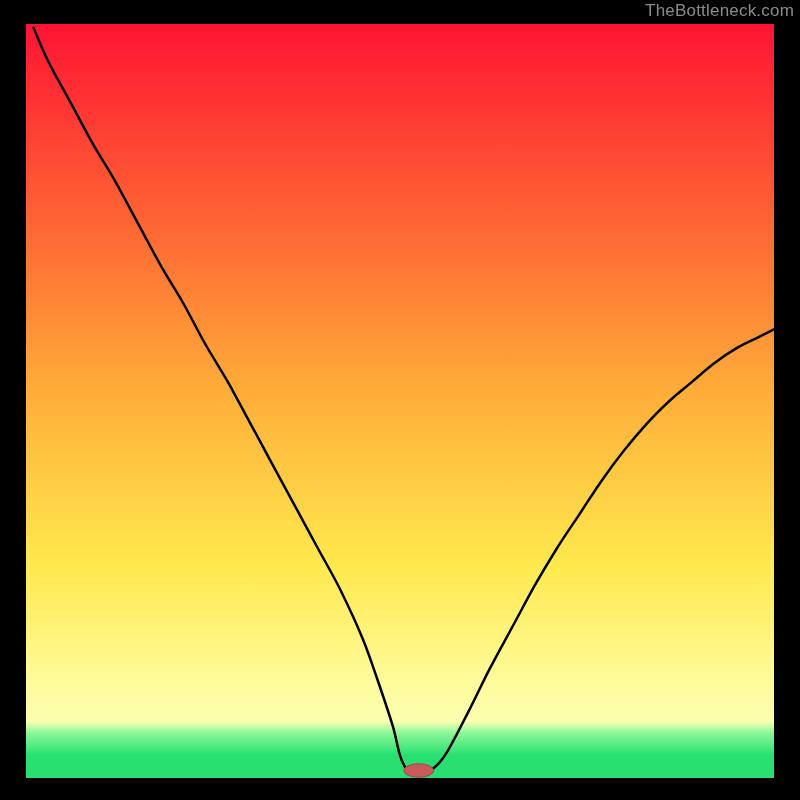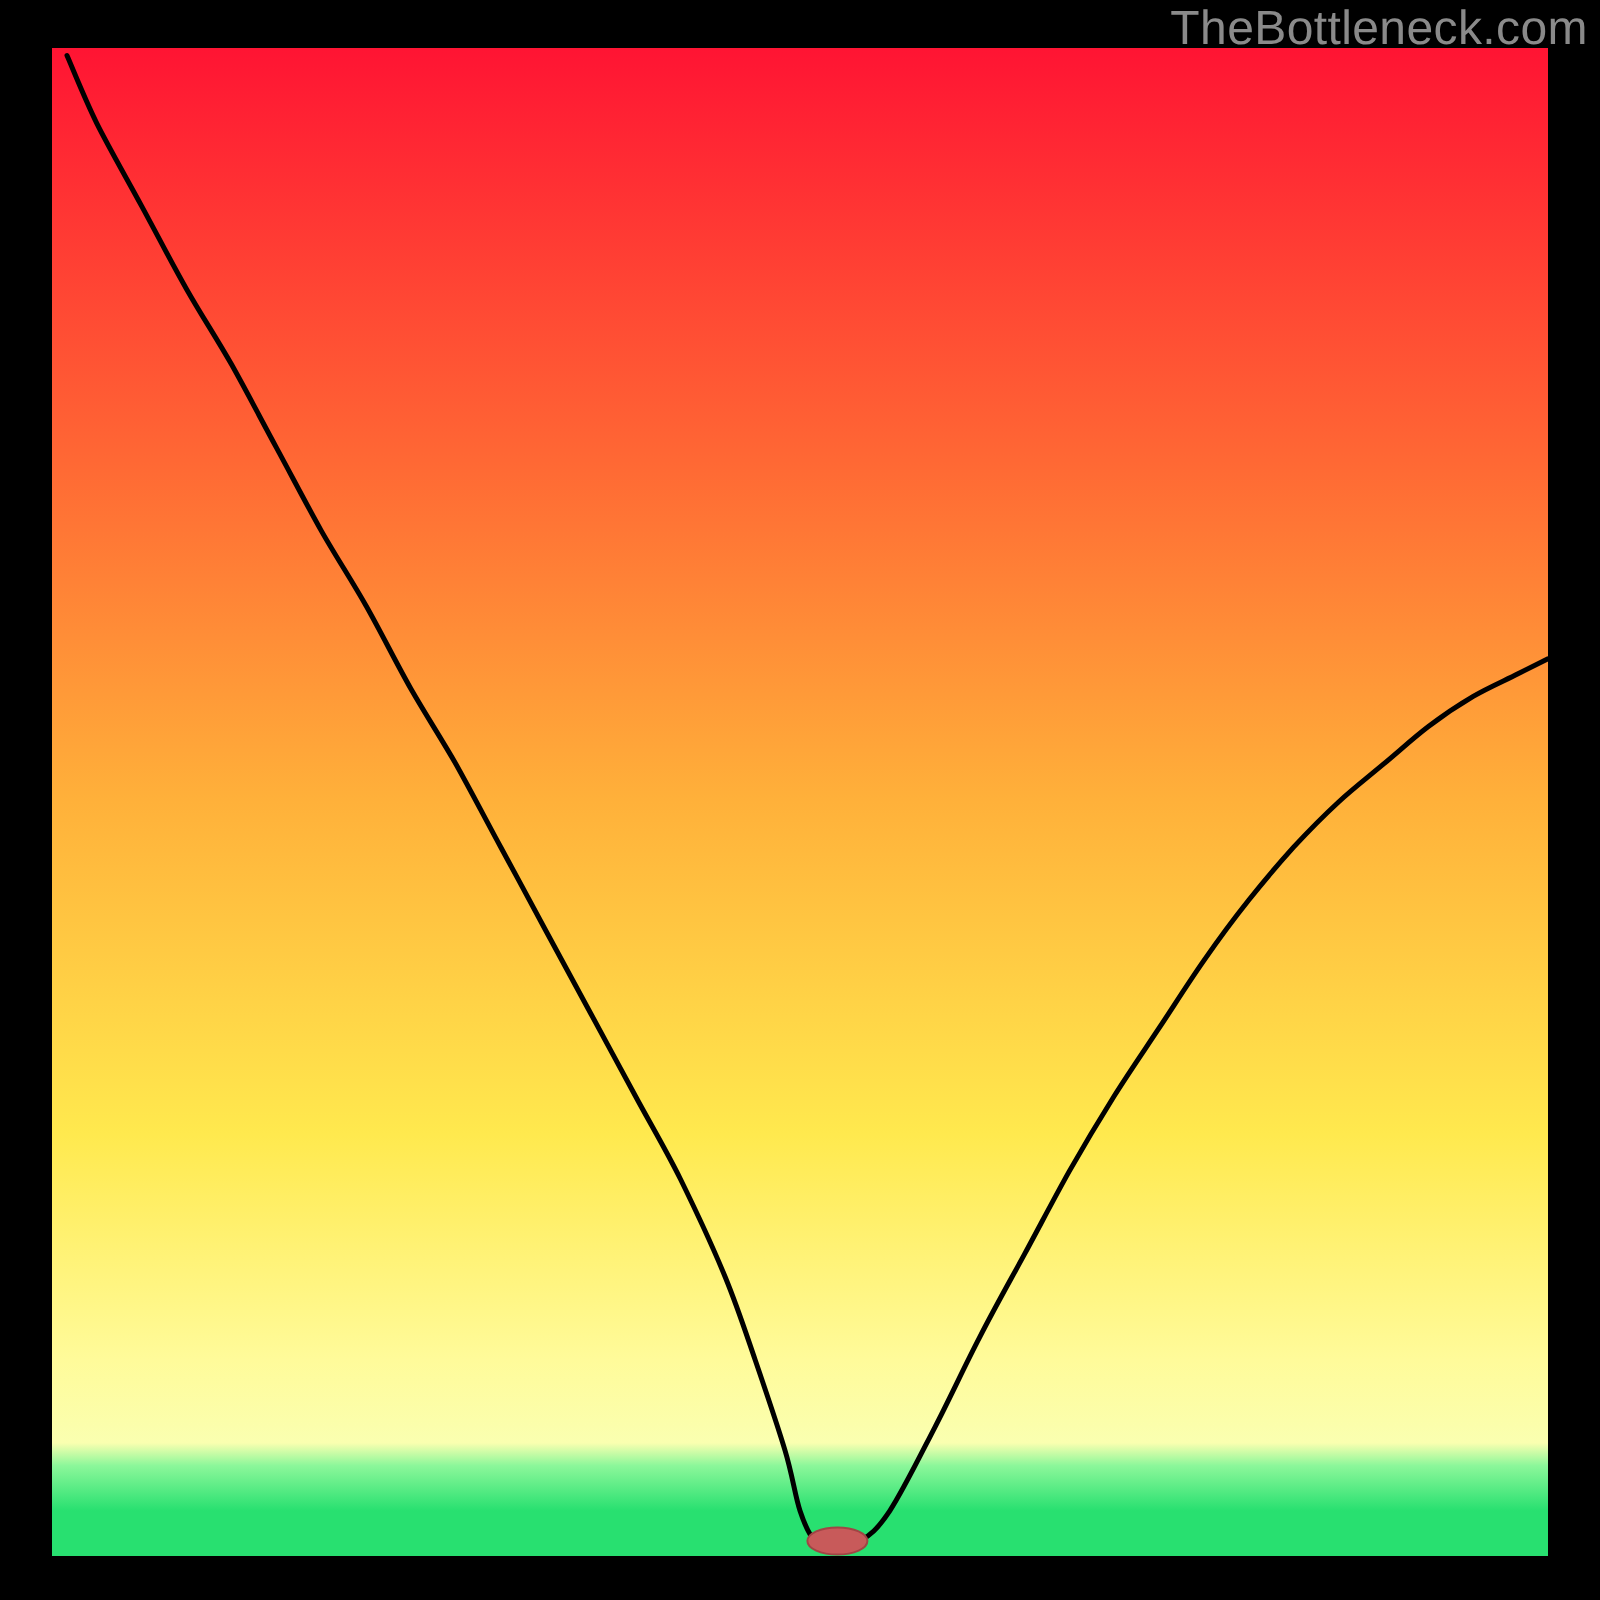--- a/index.html
+++ b/index.html
@@ -22,21 +22,21 @@
     left: 0;
     width: 800px;
     height: 800px;
     display: block;
   }
   .watermark {
     position: absolute;
     top: 1px;
     right: 6px;
     color: #8a8a8a;
-    font-size: 24px;
+    font-size: 17px;
     font-weight: 500;
     letter-spacing: 0.2px;
     user-select: none;
   }
 </style>
 </head>
 <body>
 
 <div class="stage">
   <svg class="chart" viewBox="0 0 800 800" preserveAspectRatio="none">

